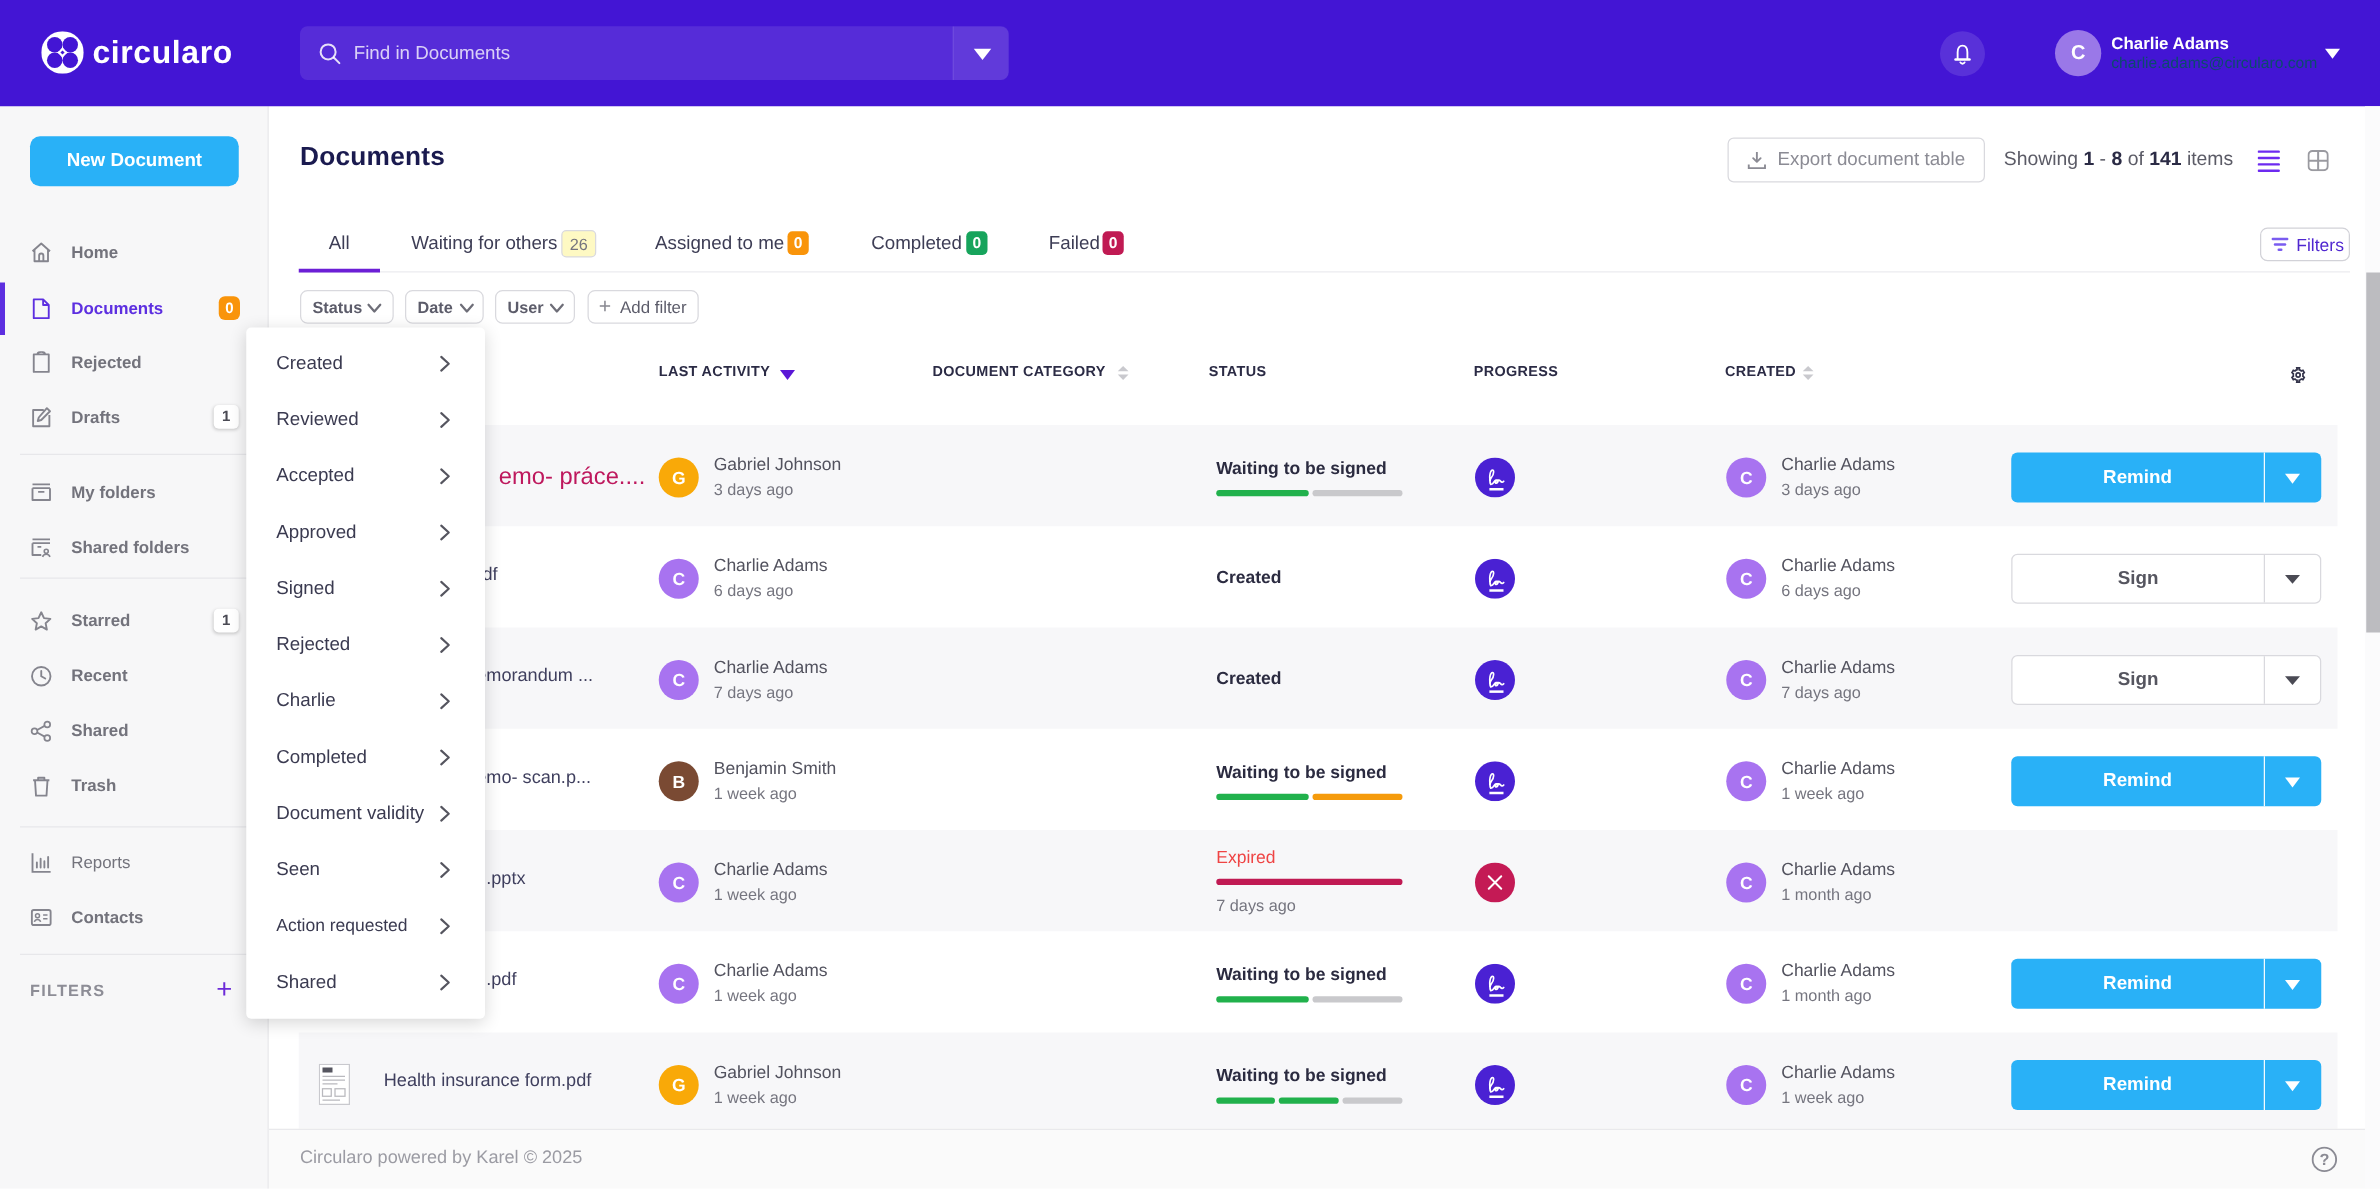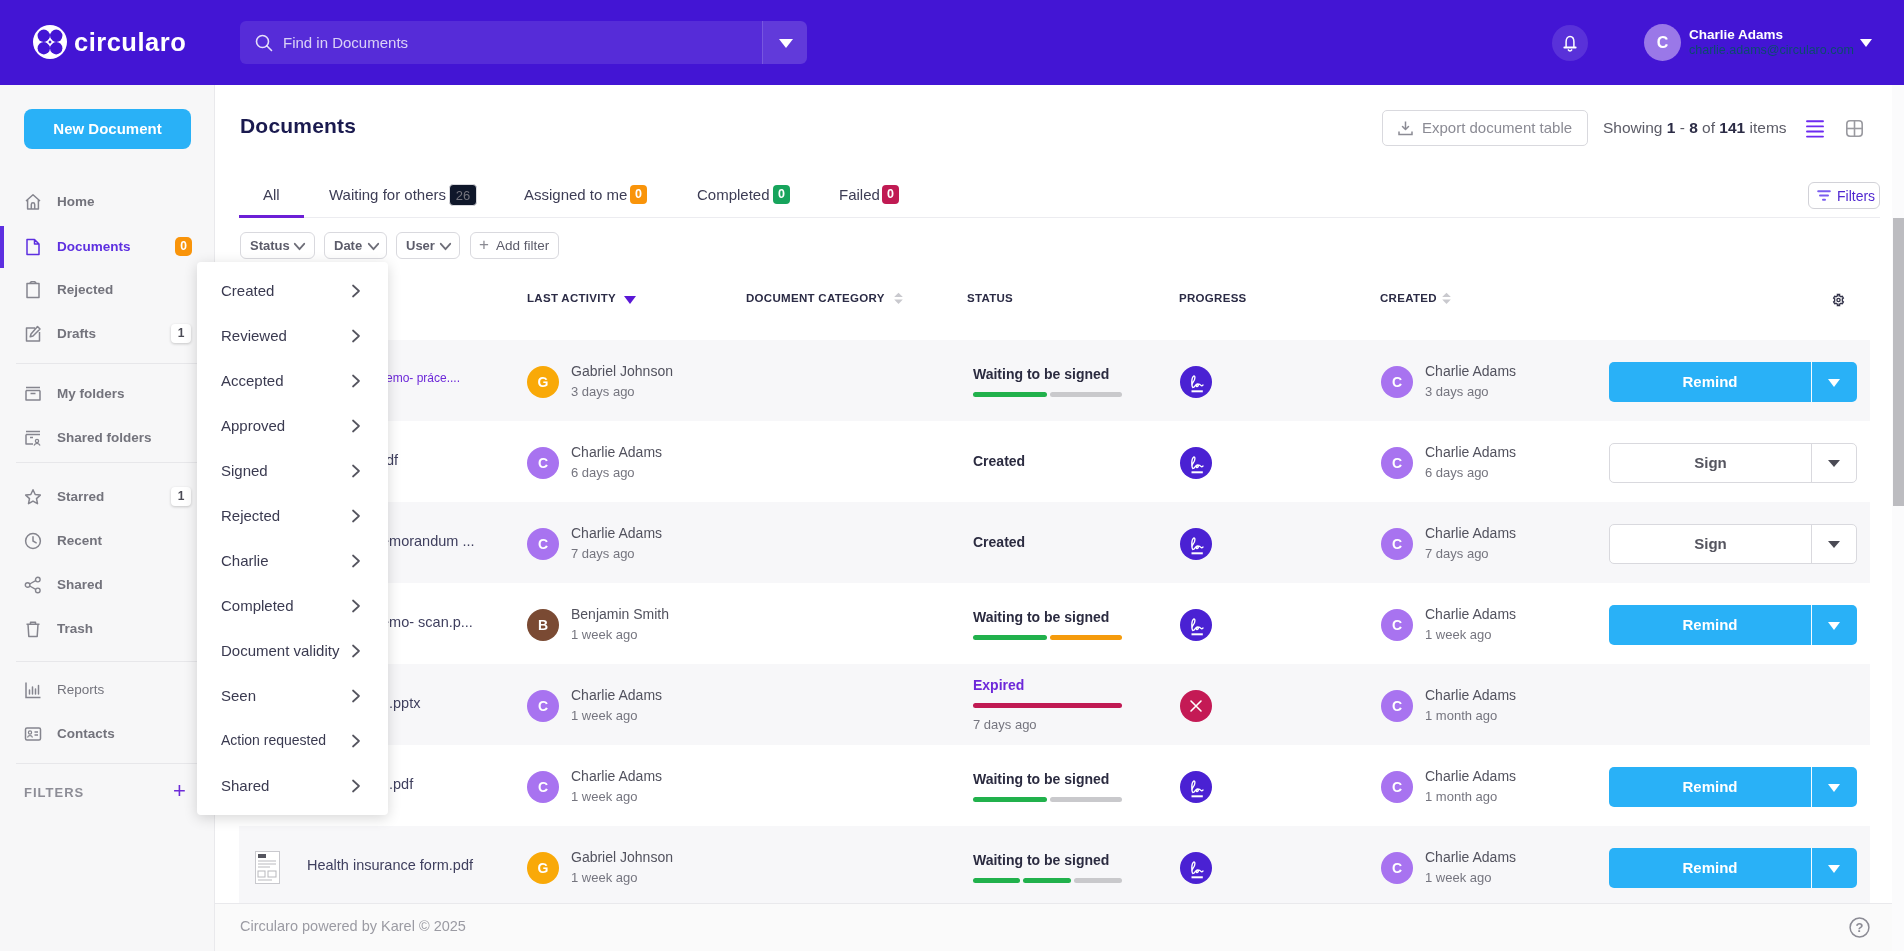--- a/index.html
+++ b/index.html
@@ -30,21 +30,21 @@
         <line x1="1" y1="16.6" x2="17" y2="16.6"></line>
 </g>
     </svg>
 <svg class="abs" style="left:1846px;top:120px" width="17" height="17" viewBox="0 0 17 17">
 <rect x="0.8" y="0.8" width="15.4" height="15.4" rx="3.2" fill="none" stroke="#9a9aa0" stroke-width="1.6"></rect>
 <line x1="8.5" y1="0.8" x2="8.5" y2="16.2" stroke="#9a9aa0" stroke-width="1.6"></line>
 <line x1="0.8" y1="8.5" x2="16.2" y2="8.5" stroke="#9a9aa0" stroke-width="1.6"></line>
 </svg>
 <div class="abs" style="left:263px;top:186px;font-size:15px;color:#3d3d55">All</div>
 <div class="abs" style="left:329px;top:186px;font-size:15px;color:#3d3d55">Waiting for others</div>
-<div class="abs" style="left:449px;top:184px;width:28px;height:22px;border:1px solid #d9d9de;border-radius:4px;background:#0f172a;color:#74747e;font-size:13px;text-align:center;line-height:22px">26</div>
+<div class="abs" style="left:449px;top:184px;width:28px;height:22px;border:1px solid #d9d9de;border-radius:4px;background:#fef9c3;color:#74747e;font-size:13px;text-align:center;line-height:22px">26</div>
 <div class="abs" style="left:524px;top:186px;font-size:15px;color:#3d3d55">Assigned to me</div>
 <div class="abs" style="left:630px;top:185px;width:17px;height:19px;border-radius:4px;background:#f9940a;color:#fff;font-size:12.5px;font-weight:bold;text-align:center;line-height:19px">0</div>
 <div class="abs" style="left:697px;top:186px;font-size:15px;color:#3d3d55">Completed</div>
 <div class="abs" style="left:773px;top:185px;width:17px;height:19px;border-radius:4px;background:#17a45c;color:#fff;font-size:12.5px;font-weight:bold;text-align:center;line-height:19px">0</div>
 <div class="abs" style="left:839px;top:186px;font-size:15px;color:#3d3d55">Failed</div>
 <div class="abs" style="left:882px;top:185px;width:17px;height:19px;border-radius:4px;background:#c01a53;color:#fff;font-size:12.5px;font-weight:bold;text-align:center;line-height:19px">0</div>
 <div class="abs" style="left:239px;top:217px;width:1641px;height:1px;background:#ececf0"></div>
 <div class="abs" style="left:239px;top:215px;width:65px;height:3px;background:#6c1fd6"></div>
 <div class="abs" style="left:1808px;top:182px;width:72px;height:27px;border:1px solid #d2d2d8;border-radius:6px;background:#fff">
 <svg class="abs" style="left:8px;top:6px" width="14" height="14" viewBox="0 0 14 14">
@@ -89,21 +89,21 @@
 <div class="abs" style="left:1179px;top:292px;font-size:11.5px;font-weight:bold;color:#2b2b45;letter-spacing:0.3px">PROGRESS</div>
 <div class="abs" style="left:1380px;top:292px;font-size:11.5px;font-weight:bold;color:#2b2b45;letter-spacing:0.3px">CREATED</div>
 <svg class="abs" style="left:1440px;top:291px" width="13" height="15" viewBox="0 0 13 15">
 <path d="M2.2 6 L6.5 1.7 L10.8 6 Z" fill="#c9c9ce"></path>
       <path d="M2.2 8.6 L6.5 12.9 L10.8 8.6 Z" fill="#c9c9ce"></path>
     </svg>
 <svg class="abs" style="left:1831px;top:292px" width="15" height="16" viewBox="0 0 24 24">
 <path fill="none" stroke="#33334a" stroke-width="2.2" d="M10.3 3 L10.7 5.2 A7 7 0 0 0 8 6.8 L5.9 6 L4.2 9 L5.9 10.4 A7 7 0 0 0 5.9 13.6 L4.2 15 L5.9 18 L8 17.2 A7 7 0 0 0 10.7 18.8 L10.3 21 L13.7 21 L13.3 18.8 A7 7 0 0 0 16 17.2 L18.1 18 L19.8 15 L18.1 13.6 A7 7 0 0 0 18.1 10.4 L19.8 9 L18.1 6 L16 6.8 A7 7 0 0 0 13.3 5.2 L13.7 3 Z M12 9.4 a2.6 2.6 0 1 0 0 5.2 a2.6 2.6 0 1 0 0 -5.2"></path>
 </svg>
 <div class="abs" style="left:239px;top:340px;width:1631px;height:81px;background:#f7f7f9"></div>
-<div class="abs" style="left:386px;top:371px;font-size:12px;color:#6d28d9;z-index:1">emo- práce....</div>
+<div class="abs" style="left:399px;top:371px;font-size:19px;color:#be185d;z-index:1">emo- práce....</div>
 <div class="abs" style="left:527px;top:366px;width:32px;height:32px;border-radius:50%;background:#f9a908;color:#fff;font-size:14px;font-weight:bold;text-align:center;line-height:32px">G</div>
 <div class="abs" style="left:571px;top:363px;font-size:14px;color:#52525e">Gabriel Johnson</div>
 <div class="abs" style="left:571px;top:384px;font-size:13px;color:#75757f">3 days ago</div>
 <div class="abs" style="left:973px;top:366px;font-size:14px;font-weight:bold;color:#2b2b40">Waiting to be signed</div>
 <div class="abs" style="left:973px;top:392px;width:74px;height:5px;border-radius:2.5px;background:#21b14c"></div>
 <div class="abs" style="left:1050px;top:392px;width:72px;height:5px;border-radius:2.5px;background:#c9c9cc"></div>
 <svg class="abs" style="left:1180px;top:366px" width="32" height="32" viewBox="0 0 32 32">
 <circle cx="16" cy="16" r="16" fill="#4a21d3"></circle>
 <path d="M12.6 21.6 C 11.3 18.5 11.5 11.5 13.5 10.2 C 15.3 9.1 15.6 13.2 13.0 16.2 C 11.6 17.8 11.7 21.2 13.1 21.4 C 14.6 21.6 15.2 18.6 16.8 18.1 C 18.2 17.7 18.9 18.6 18.1 19.8 C 17.3 21.0 15.8 20.7 16.5 19.3 C 17.2 17.9 19.5 17.7 20.4 18.9 C 21.2 19.9 22.0 20.1 23.0 19.0" fill="none" stroke="#fff" stroke-width="1.35" stroke-linecap="round"></path>
 <line x1="11.5" y1="25.3" x2="22.8" y2="25.3" stroke="#fff" stroke-width="2"></line>
@@ -175,21 +175,21 @@
 <div class="abs" style="left:0;top:0;width:202px;height:40px;text-align:center;line-height:40px;font-size:15px;font-weight:bold;color:#fff">Remind</div>
 <div class="abs" style="left:202px;top:0;width:46px;height:40px;border-left:1px solid rgba(255,255,255,0.95)">
 <div class="abs" style="left:16px;top:17px;width:0;height:0;border-left:6.5px solid transparent;border-right:6.5px solid transparent;border-top:8px solid #fff"></div>
 </div>
     </div>
 <div class="abs" style="left:239px;top:664px;width:1631px;height:81px;background:#f7f7f9"></div>
 <div class="abs" style="left:389px;top:695px;font-size:14.5px;color:#3f3f5e;z-index:1">.pptx</div>
 <div class="abs" style="left:527px;top:690px;width:32px;height:32px;border-radius:50%;background:#a873f0;color:#fff;font-size:14px;font-weight:bold;text-align:center;line-height:32px">C</div>
 <div class="abs" style="left:571px;top:687px;font-size:14px;color:#52525e">Charlie Adams</div>
 <div class="abs" style="left:571px;top:708px;font-size:13px;color:#75757f">1 week ago</div>
-<div class="abs" style="left:973px;top:677px;font-size:14px;font-weight:bold;color:#6d28d9">Expired</div>
+<div class="abs" style="left:973px;top:677px;font-size:14px;font-weight:normal;color:#ef4444">Expired</div>
 <div class="abs" style="left:973px;top:703px;width:149px;height:5px;border-radius:2.5px;background:#c01a53"></div>
 <div class="abs" style="left:973px;top:717px;font-size:13px;color:#75757f">7 days ago</div>
 <svg class="abs" style="left:1180px;top:690px" width="32" height="32" viewBox="0 0 32 32">
 <circle cx="16" cy="16" r="16" fill="#c41a55"></circle>
 <path d="M11 11 L21 21 M21 11 L11 21" stroke="#fff" stroke-width="1.6" stroke-linecap="round"></path>
 </svg>
 <div class="abs" style="left:1381px;top:690px;width:32px;height:32px;border-radius:50%;background:#a873f0;color:#fff;font-size:14px;font-weight:bold;text-align:center;line-height:32px">C</div>
 <div class="abs" style="left:1425px;top:687px;font-size:14px;color:#52525e">Charlie Adams</div>
 <div class="abs" style="left:1425px;top:708px;font-size:13px;color:#75757f">1 month ago</div>
 <div class="abs" style="left:389px;top:776px;font-size:14.5px;color:#3f3f5e;z-index:1">.pdf</div>

